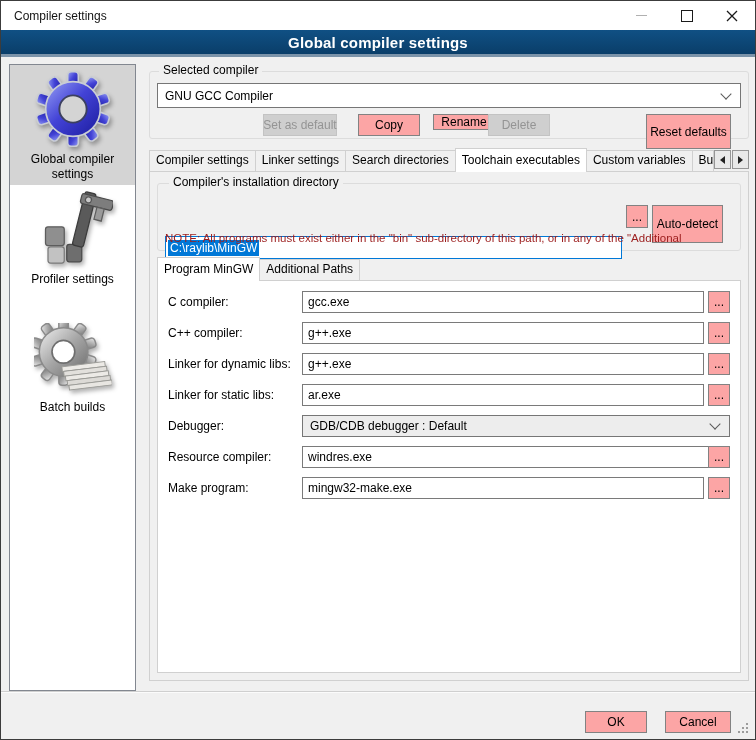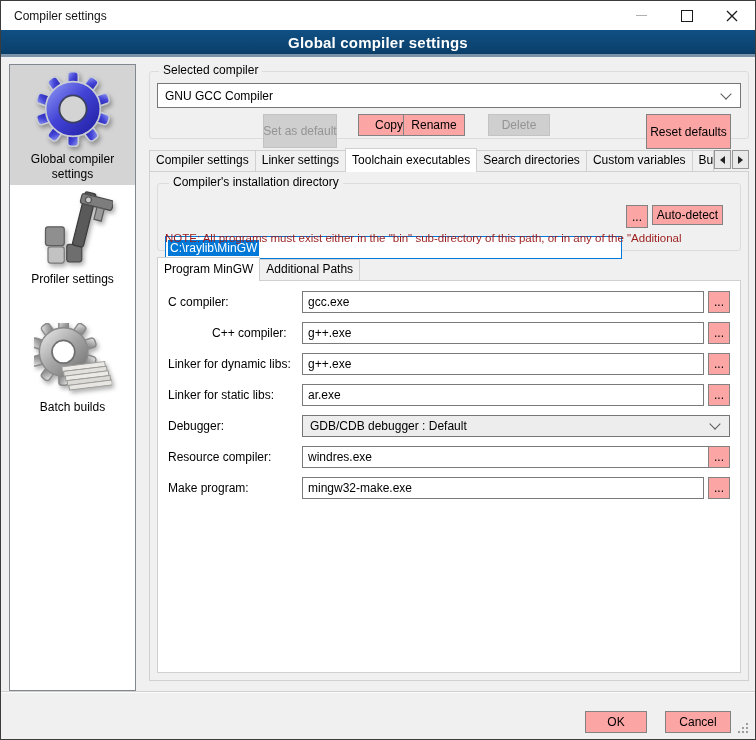--- a/index.html
+++ b/index.html
@@ -176,41 +176,41 @@
   </div>
 
   <div class="groupbox" style="left:148px;top:70px;width:600px;height:68px;"></div>
   <span class="gb-label" style="left:158px;top:63px;">Selected compiler</span>
 
   <div class="combo" style="left:156px;top:82px;width:584px;height:25px;">
     <span>GNU GCC Compiler</span>
     <span class="chev" style="border-color:#5a5a5a;"></span>
   </div>
 
-  <div class="btn disabled" style="left:262px;top:113px;width:74px;height:34px;">
+  <div class="btn disabled" style="left:262px;top:113px;width:74px;height:22px;">
     <span>Set as default</span>
   </div>
   <div class="btn" style="left:357px;top:113px;width:62px;height:22px;">
     <span>Copy</span>
   </div>
-  <div class="btn" style="left:402px;top:113px;width:62px;height:22px;">
+  <div class="btn" style="left:432px;top:113px;width:62px;height:16px;">
     <span>Rename</span>
   </div>
   <div class="btn disabled" style="left:487px;top:113px;width:62px;height:22px;">
     <span>Delete</span>
   </div>
   <div class="btn" style="left:645px;top:113px;width:85px;height:35px;">
     <span>Reset defaults</span>
   </div>
 
   <div class="tabrow" style="left:148px;top:147px;width:600px;height:24px;">
     <div class="tab"><span>Compiler settings</span></div>
     <div class="tab"><span>Linker settings</span></div>
+    <div class="tab"><span>Search directories</span></div>
     <div class="tab active"><span>Toolchain executables</span></div>
-    <div class="tab"><span>Search directories</span></div>
     <div class="tab"><span>Custom variables</span></div>
     <div class="tab clipped"><span>Build options</span></div>
     <div class="tab-arrows">
       <div class="arrow-btn">
           <span class="tri-l"></span>
         </div>
       <div class="arrow-btn">
           <span class="tri-r"></span>
         </div>
     </div>
@@ -220,38 +220,38 @@
 
   <div class="groupbox" style="left:156px;top:182px;width:584px;height:68px;z-index:2;"></div>
   <span class="gb-label" style="left:168px;top:175px;z-index:2;">Compiler's installation directory</span>
 
   <div class="tinput dir-input" style="left:164px;top:204px;width:457px;height:23px;z-index:2;">
     <span class="sel-text">C:\raylib\MinGW</span>
   </div>
   <div class="btn" style="left:625px;top:204px;width:22px;height:23px;z-index:2;">
     <span>...</span>
   </div>
-  <div class="btn" style="left:651px;top:204px;width:71px;height:20px;z-index:2;">
+  <div class="btn" style="left:651px;top:204px;width:71px;height:38px;z-index:2;">
     <span>Auto-detect</span>
   </div>
   <div class="note" style="left:164px;top:231px;width:582px;z-index:2;">NOTE: All programs must exist either in the "bin" sub-directory of this path, or in any of the "Additional</div>
 
   <div class="tabrow" style="left:156px;top:255px;width:584px;height:25px;z-index:2;">
     <div class="tab active"><span>Program MinGW</span></div>
     <div class="tab"><span>Additional Paths</span></div>
   </div>
   <div class="page" style="left:156px;top:279px;width:584px;height:393px;background:#ffffff;">
 
     <span style="position:absolute;left:10px;top:14px;">C compiler:</span>
     <input class="tinput" readonly="" style="left: 144px; top: 10px; width: 402px; height: 22px;" value="gcc.exe">
     <div class="btn" style="left:550px;top:10px;width:22px;height:22px;">
         <span>...</span>
       </div>
 
-    <span style="position:absolute;left:10px;top:45px;margin-left:44px;">C++ compiler:</span>
+    <span style="position:absolute;left:10px;top:45px;">C++ compiler:</span>
     <input class="tinput" readonly="" style="left: 144px; top: 41px; width: 402px; height: 22px;" value="g++.exe">
     <div class="btn" style="left:550px;top:41px;width:22px;height:22px;">
         <span>...</span>
       </div>
 
     <span style="position:absolute;left:10px;top:76px;">Linker for dynamic libs:</span>
     <input class="tinput" readonly="" style="left: 144px; top: 72px; width: 402px; height: 22px;" value="g++.exe">
     <div class="btn" style="left:550px;top:72px;width:22px;height:22px;">
         <span>...</span>
       </div>

